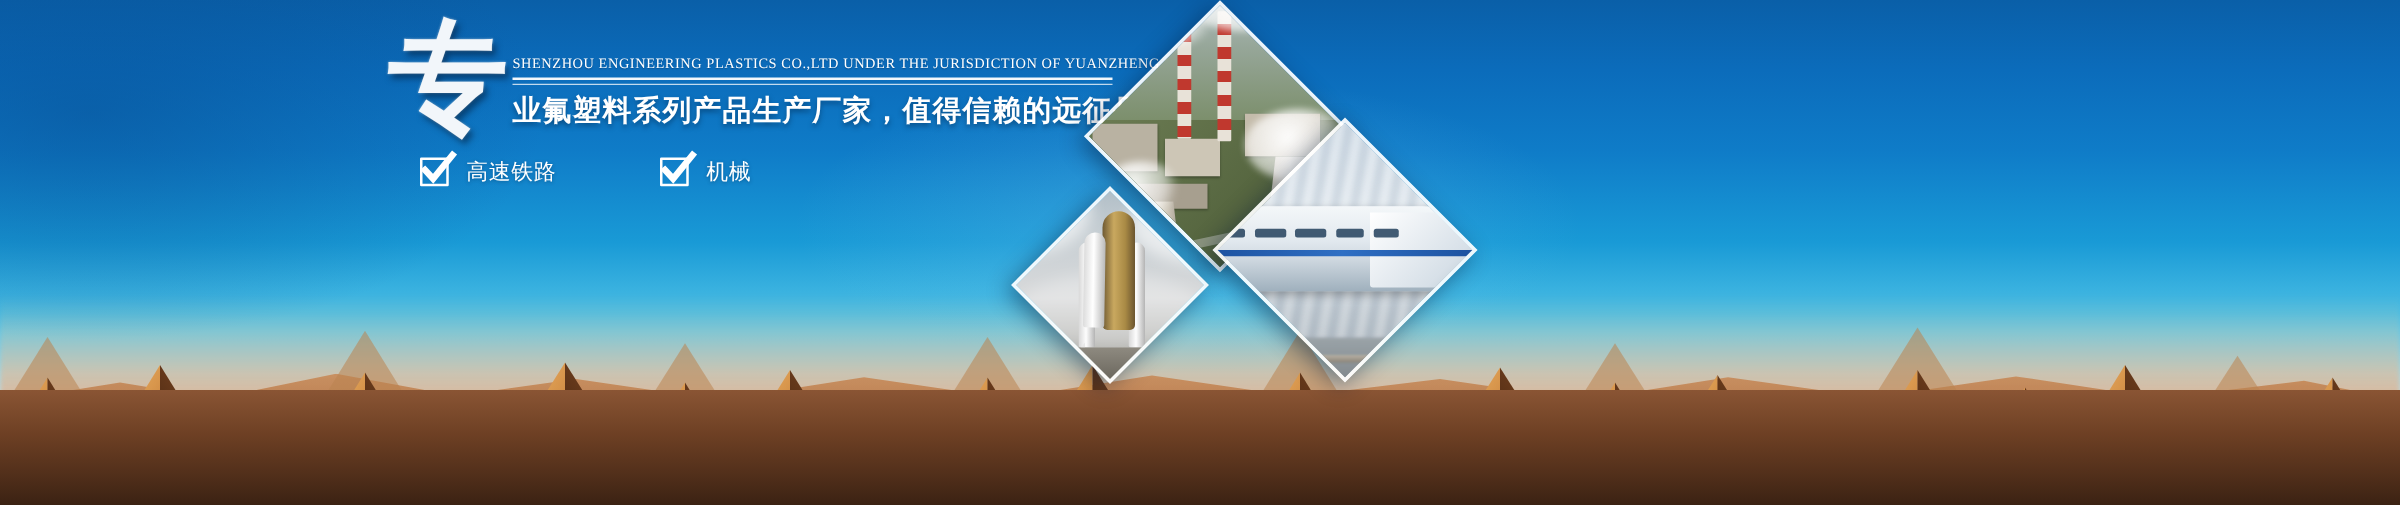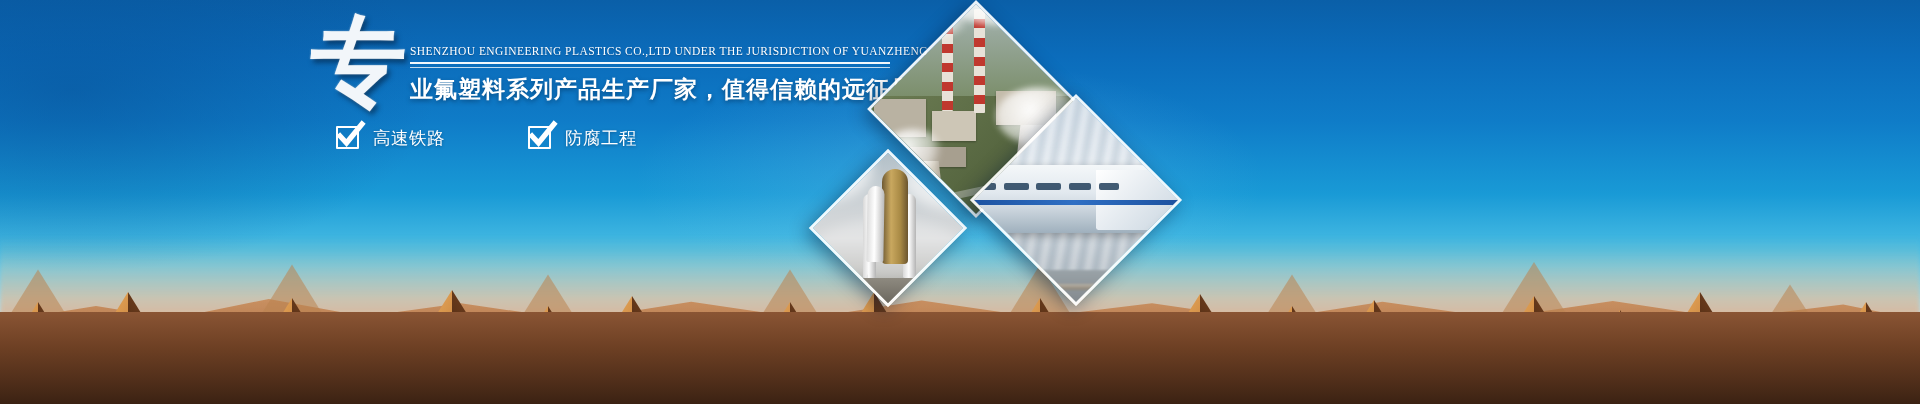--- a/index.html
+++ b/index.html
@@ -317,21 +317,21 @@
           </svg>
         </span>
         <span class="feat-label">高速铁路</span>
       </div>
       <div class="feat">
         <span class="chk">
           <svg viewBox="0 0 30 30">
             <path d="M5 15 L11.5 22 L27 3" fill="none" stroke="#ffffff" stroke-width="5.2" stroke-linecap="square" stroke-linejoin="miter"></path>
           </svg>
         </span>
-        <span class="feat-label">防腐工程</span>
+        <span class="feat-label">机械</span>
       </div>
       <div></div>
     </div>
 
   <div class="diamond" style="left:899px;top:32px;width:154px;height:154px;">
     <div class="inner">
       <div class="scene-power">
         <div class="pp-field"></div>
         <div class="pp-road"></div>
         <div class="pp-bldg" style="left:28px;top:120px;width:52px;height:38px;background:#b9b2a2;"></div>

